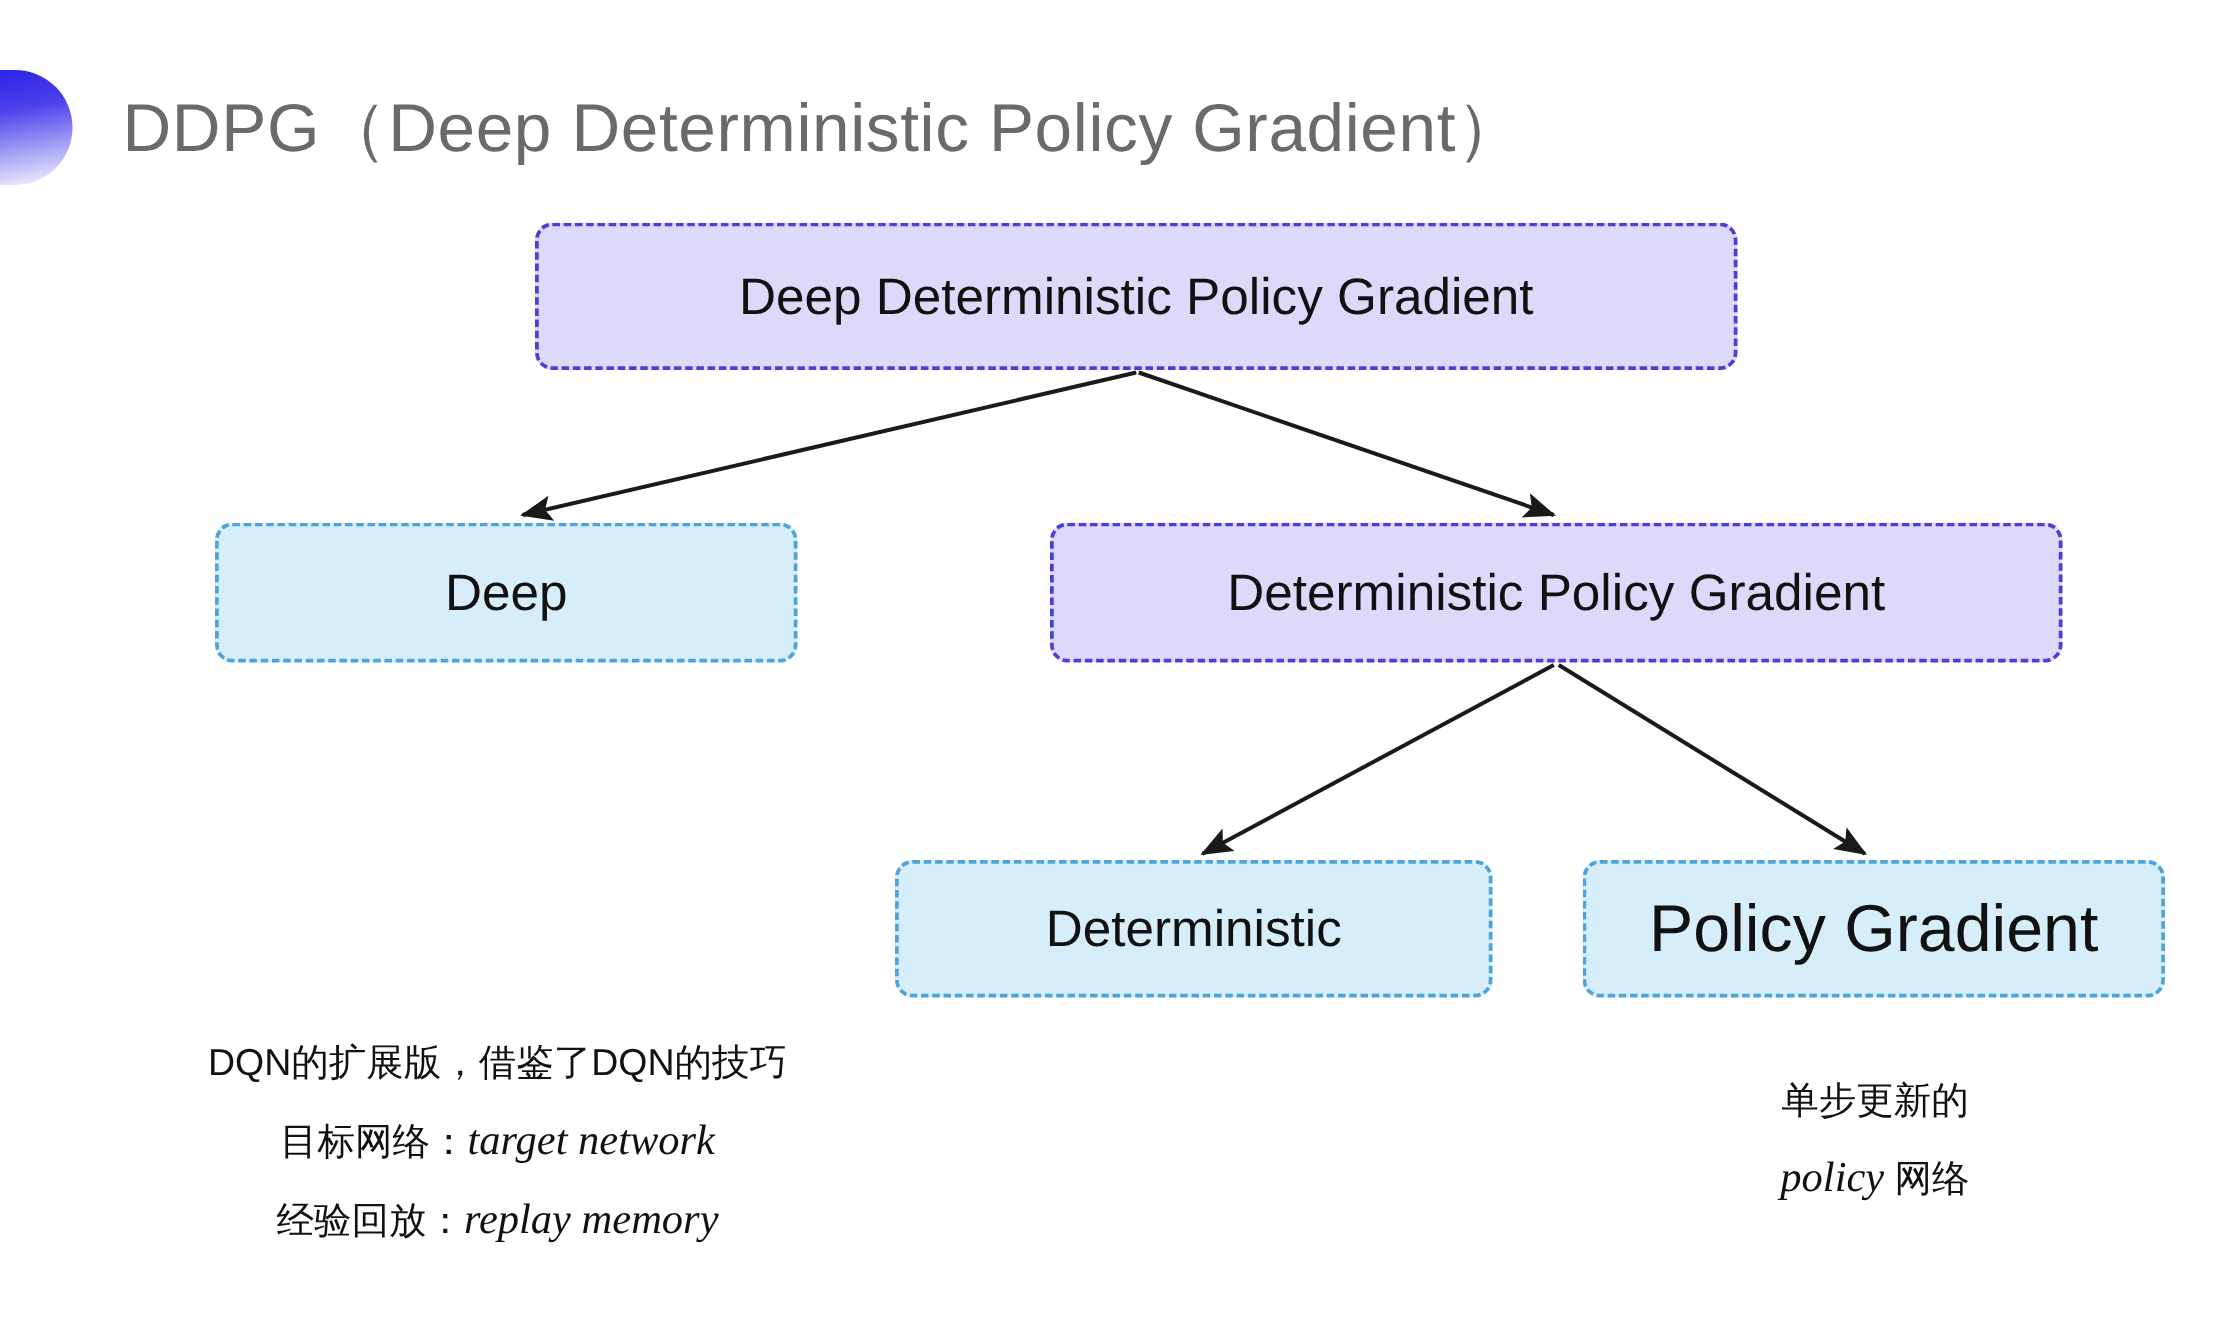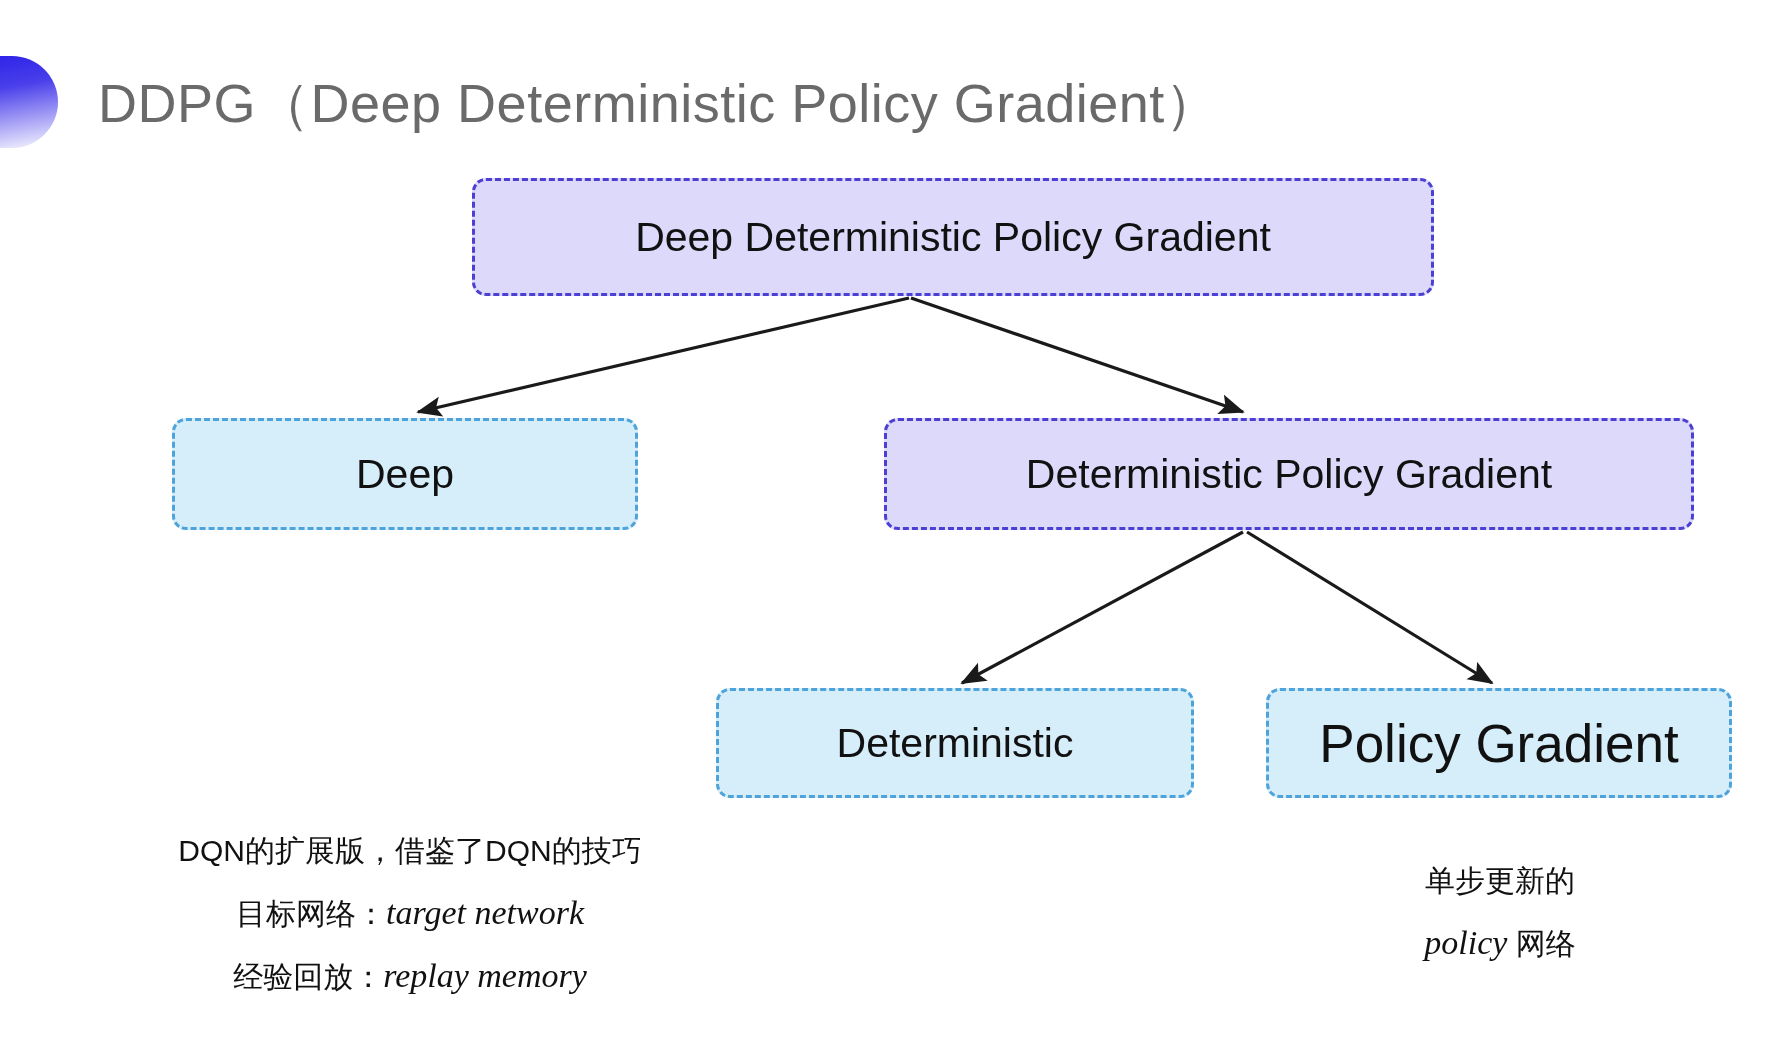--- a/index.html
+++ b/index.html
@@ -48,21 +48,20 @@
     display: flex;
     align-items: center;
     justify-content: center;
     text-align: center;
     color: #111111;
     font-weight: 400;
   }
   .node-purple {
     background: #dcd9fb;
     border: 3px dashed #4b3fd4;
-    margin-left: 44px;
   }
   .node-blue {
     background: #d6eefa;
     border: 3px dashed #4ea3da;
   }
   .node-label {
     display: block;
     padding: 0 10px;
     white-space: nowrap;
   }
@@ -89,21 +88,21 @@
     color: #111111;
     font-size: 30px;
     line-height: 62px;
     white-space: nowrap;
   }
   .caption .mathit {
     font-family: "Liberation Serif", serif;
     font-style: italic;
     font-size: 34px;
   }
-  #caption-left   { left: 150px; top: 820px; text-align: center; width: 520px; }
+  #caption-left   { left: 138px; top: 820px; text-align: center; width: 520px; }
   #caption-left .ln { display: block; }
   #caption-mid    { left: 790px; top: 850px; text-align: center; width: 360px; }
   #caption-mid .ln { display: block; }
   #caption-right  { left: 1320px; top: 850px; text-align: center; width: 360px; }
   #caption-right .ln { display: block; }
   .formula {
     font-family: "Liberation Serif", serif;
     font-style: italic;
     font-size: 34px;
   }

